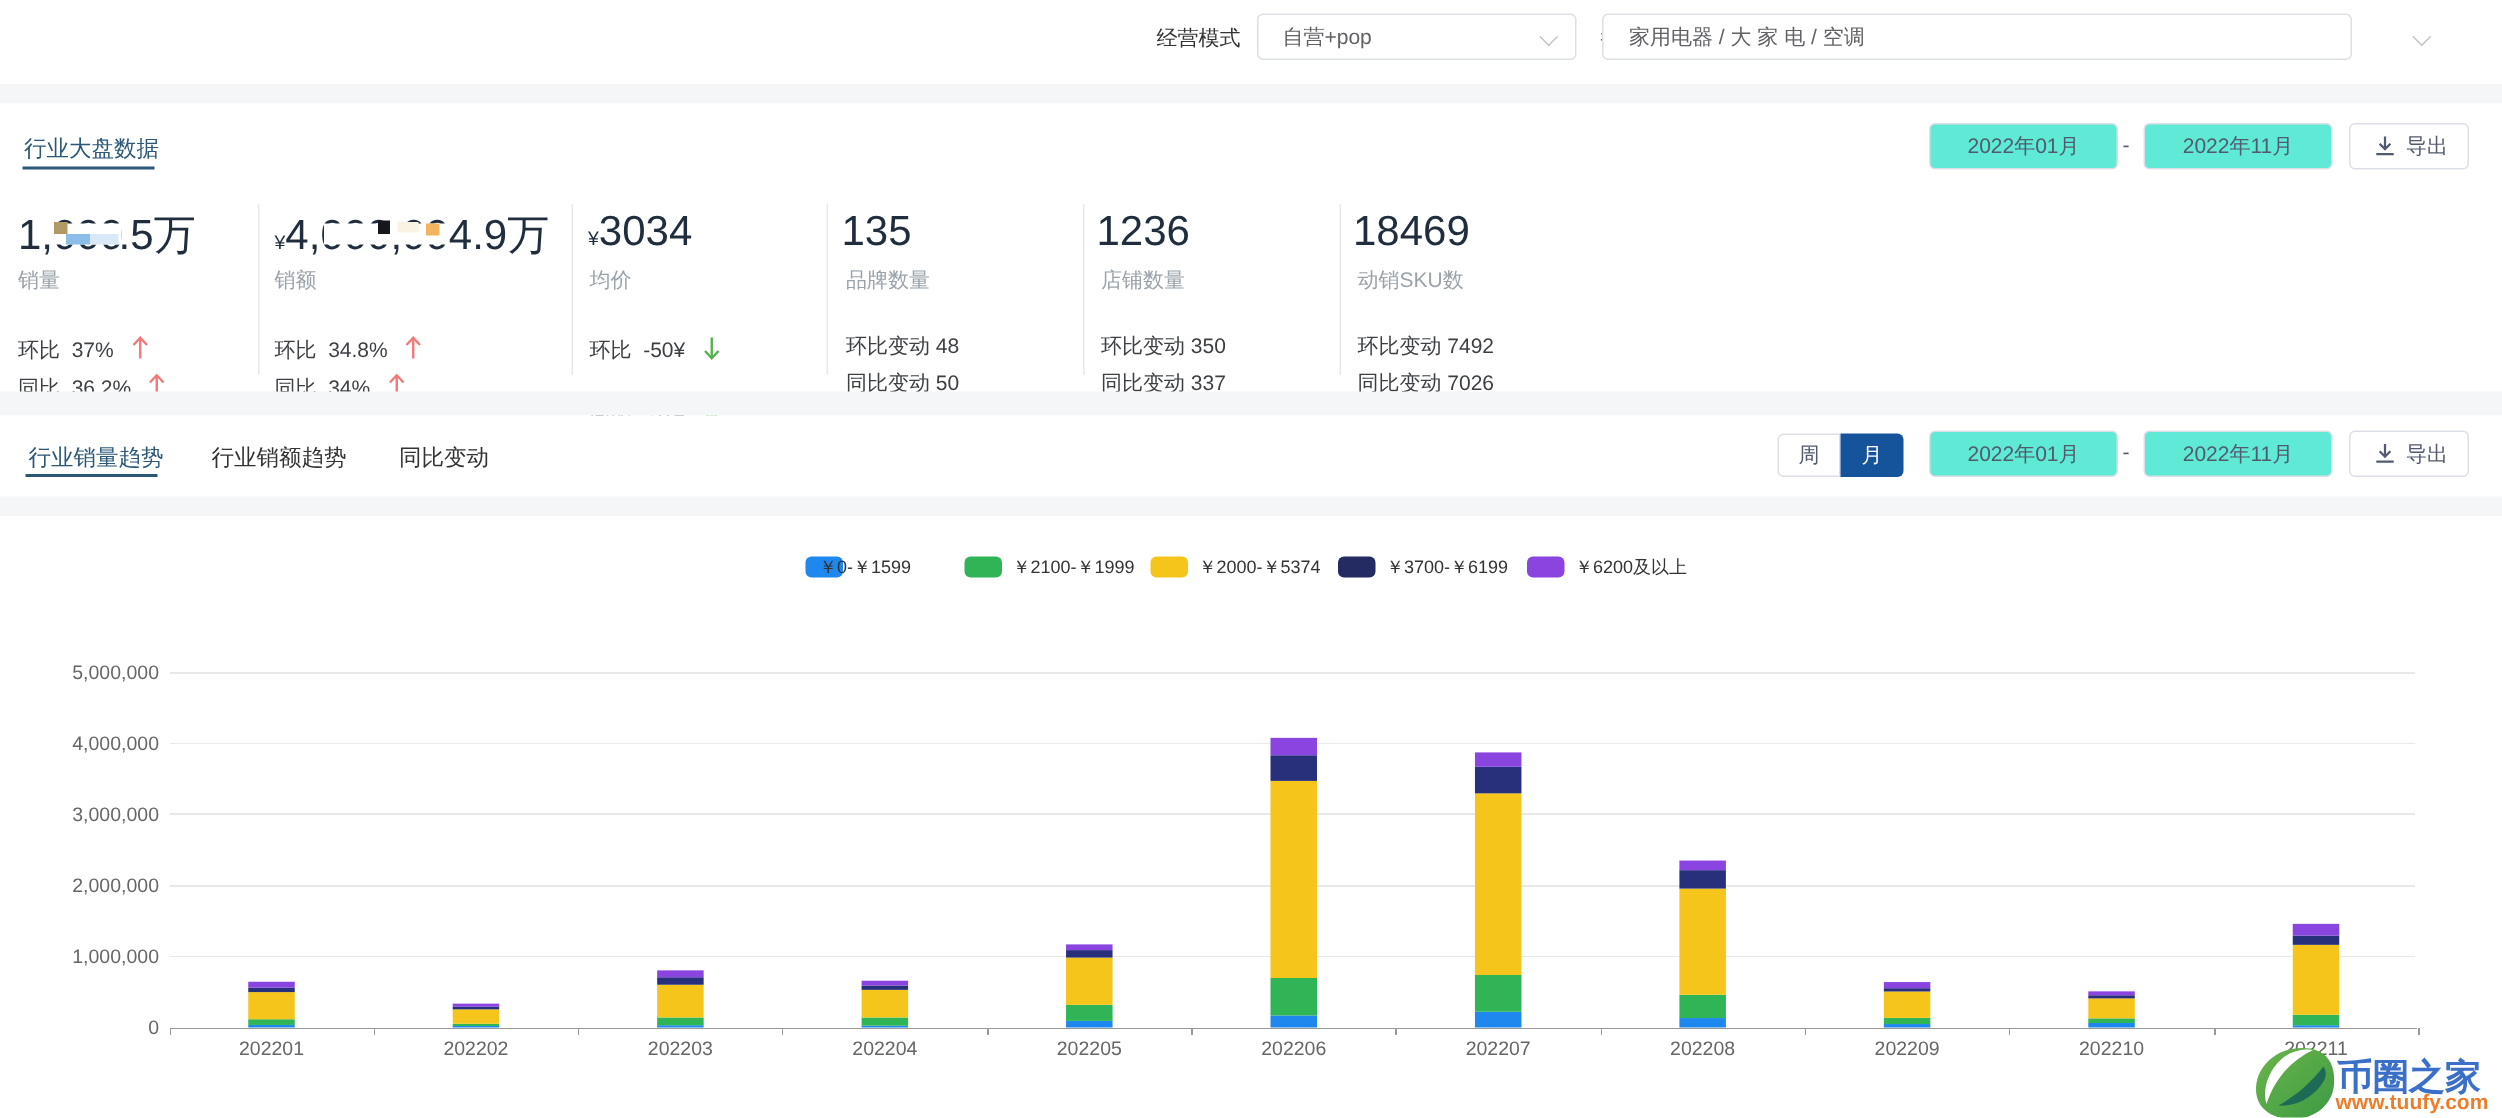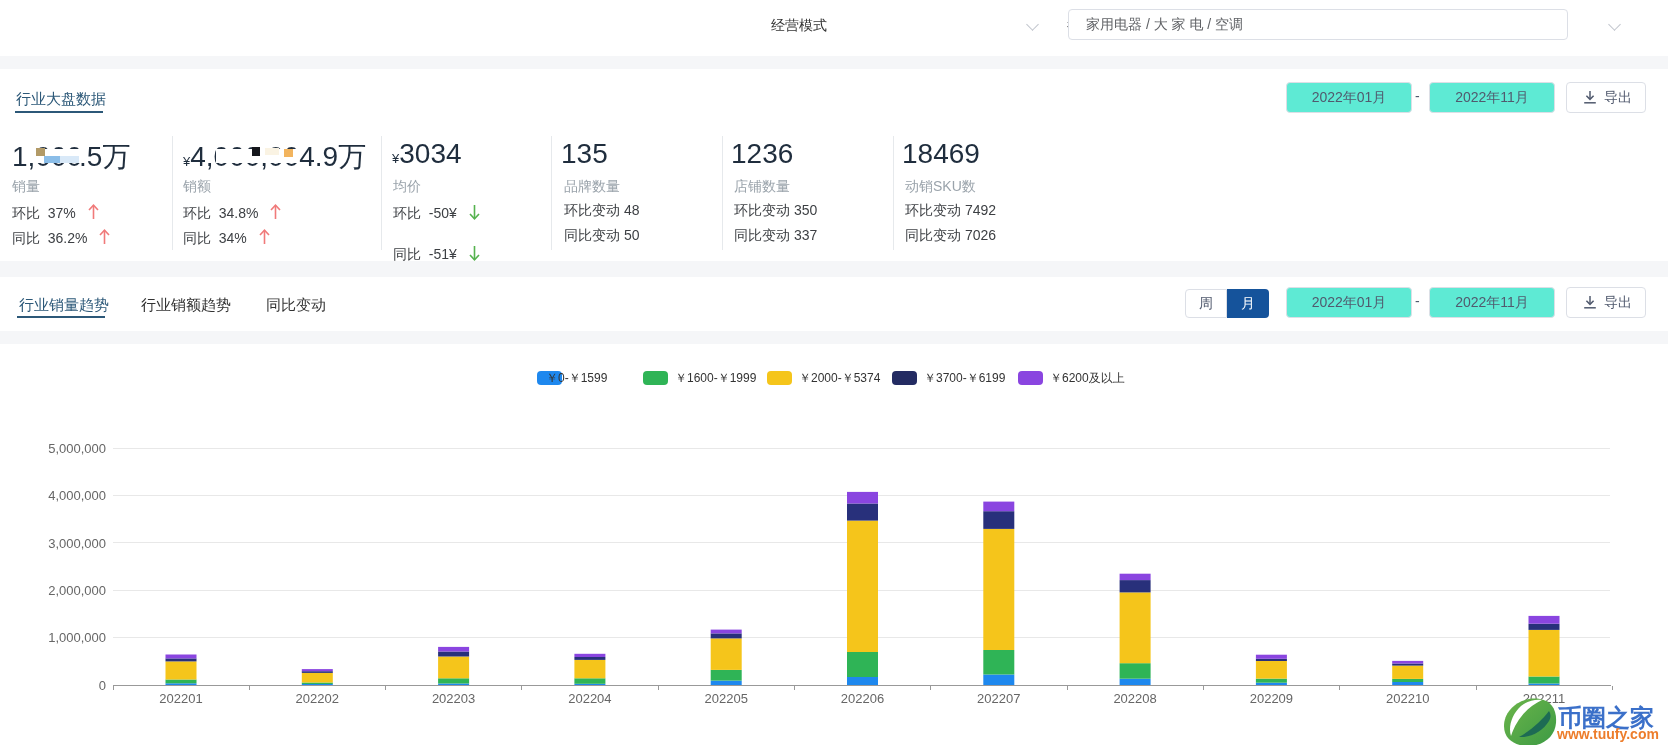--- a/index.html
+++ b/index.html
@@ -6,27 +6,30 @@
 .abs {position:absolute;}
 .sect {position:absolute;left:0;width:1668px;background:#fff;}
 .gap {position:absolute;left:0;width:1668px;background:#f5f6f8;}
 .selbox {position:absolute;border:1px solid #dcdfe6;border-radius:4px;background:#fff;font-size:14px;color:#606266;}
 .chev {position:absolute;width:9px;height:9px;border-right:1.6px solid #c0c4cc;border-bottom:1.6px solid #c0c4cc;transform:rotate(45deg);}
 .datebox {position:absolute;width:126px;height:31px;border:1px solid #dcdfe6;border-radius:4px;background:#5eead4;font-size:14px;color:#515a6e;text-align:center;line-height:29px;}
 .expbtn {position:absolute;width:80px;height:31px;border:1px solid #dcdfe6;border-radius:4px;background:#fff;font-size:14px;color:#515a6e;}
 .kdiv {position:absolute;top:67px;height:114px;width:1px;background:#e6e9ec;}
 .bignum {font-size:28px;font-weight:500;color:#1f2d3d;letter-spacing:0;}
 .klabel {position:absolute;font-size:14px;color:#9aa3ab;}
-.krow {position:absolute;font-size:14px;color:#3c3f43;}
+.krow {position:absolute;font-size:14px;color:#3c3f43;margin-top:20px;}
 .ar {position:relative;top:2px;margin-left:4px;}
 </style></head>
 <body>
 
 <div class="sect" style="top:0;height:56px;">
   <div class="abs" style="left:771px;top:17px;font-size:14px;color:#333;">经营模式</div>
+  <div class="selbox" style="left:838px;top:9px;width:213px;height:31px;">
+      <span class="abs" style="left:16px;top:6px;">自营+pop</span>
+    </div>
   <div class="chev" style="left:1028px;top:20px;"></div>
   <div class="abs" style="left:1067px;top:17px;font-size:14px;color:#333;">行业类目</div>
   <div class="selbox" style="left:1068px;top:9px;width:500px;height:31px;">
       <span class="abs" style="left:17px;top:6px;">家用电器 / 大 家 电 / 空调</span>
     </div>
   <div class="chev" style="left:1610px;top:20px;"></div>
 </div>
 <div class="gap" style="top:56px;height:13px;"></div>
 
 <div class="sect" style="top:69px;height:192px;">
@@ -142,21 +145,21 @@
       </svg>
     <span class="abs" style="left:37px;top:6px;">导出</span>
   </div>
 </div>
 <div class="gap" style="top:331px;height:13px;"></div>
 
 <div class="sect" style="top:344px;height:401px;">
 <div style="position:absolute;left:537px;top:27px;width:25px;height:14px;border-radius:4px;background:#1e88ee"></div>
     <div style="position:absolute;left:546px;top:27px;font-size:12px;line-height:14px;color:#333">￥0-￥1599</div>
     <div style="position:absolute;left:643px;top:27px;width:25px;height:14px;border-radius:4px;background:#2fb456"></div>
-    <div style="position:absolute;left:675px;top:27px;font-size:12px;line-height:14px;color:#333">￥1600-￥1999</div>
+    <div style="position:absolute;left:675px;top:27px;font-size:12px;line-height:14px;color:#333">￥2100-￥1999</div>
     <div style="position:absolute;left:767px;top:27px;width:25px;height:14px;border-radius:4px;background:#f5c51b"></div>
     <div style="position:absolute;left:799px;top:27px;font-size:12px;line-height:14px;color:#333">￥2000-￥5374</div>
     <div style="position:absolute;left:892px;top:27px;width:25px;height:14px;border-radius:4px;background:#232b62"></div>
     <div style="position:absolute;left:924px;top:27px;font-size:12px;line-height:14px;color:#333">￥3700-￥6199</div>
     <div style="position:absolute;left:1018px;top:27px;width:25px;height:14px;border-radius:4px;background:#8a45e0"></div>
     <div style="position:absolute;left:1050px;top:27px;font-size:12px;line-height:14px;color:#333">￥6200及以上</div>
   <svg class="abs" style="left:0;top:0;" width="1668" height="401" viewBox="0 344 1668 401" font-family="Liberation Sans,sans-serif">
       <line x1="113" y1="637.5" x2="1610" y2="637.5" stroke="#e8e8e8" stroke-width="1" shape-rendering="crispEdges"></line>
       <line x1="113" y1="590.5" x2="1610" y2="590.5" stroke="#e8e8e8" stroke-width="1" shape-rendering="crispEdges"></line>
       <line x1="113" y1="542.5" x2="1610" y2="542.5" stroke="#e8e8e8" stroke-width="1" shape-rendering="crispEdges"></line>

